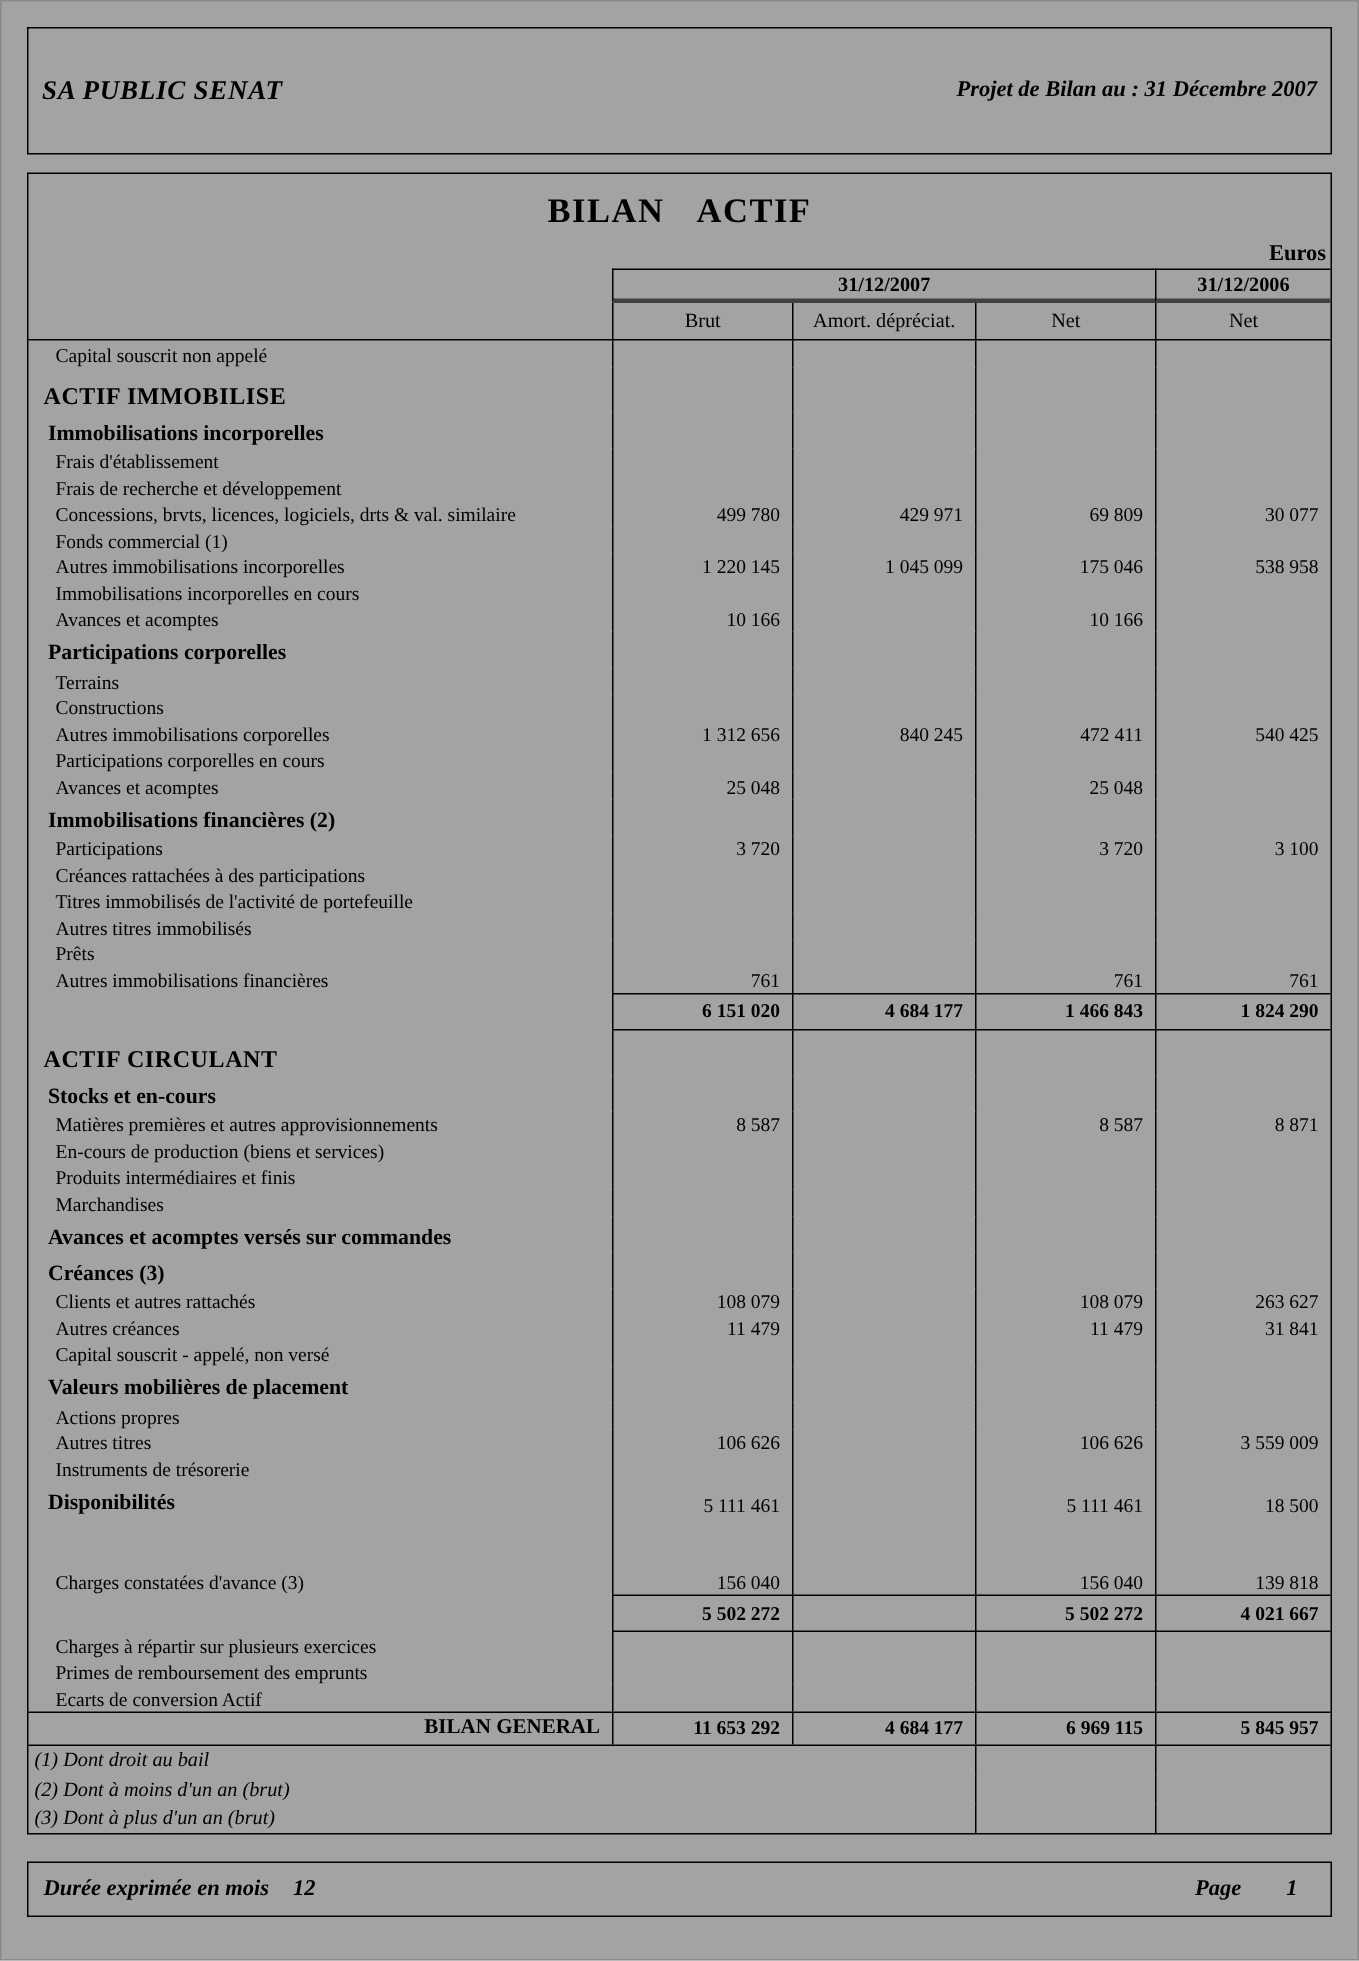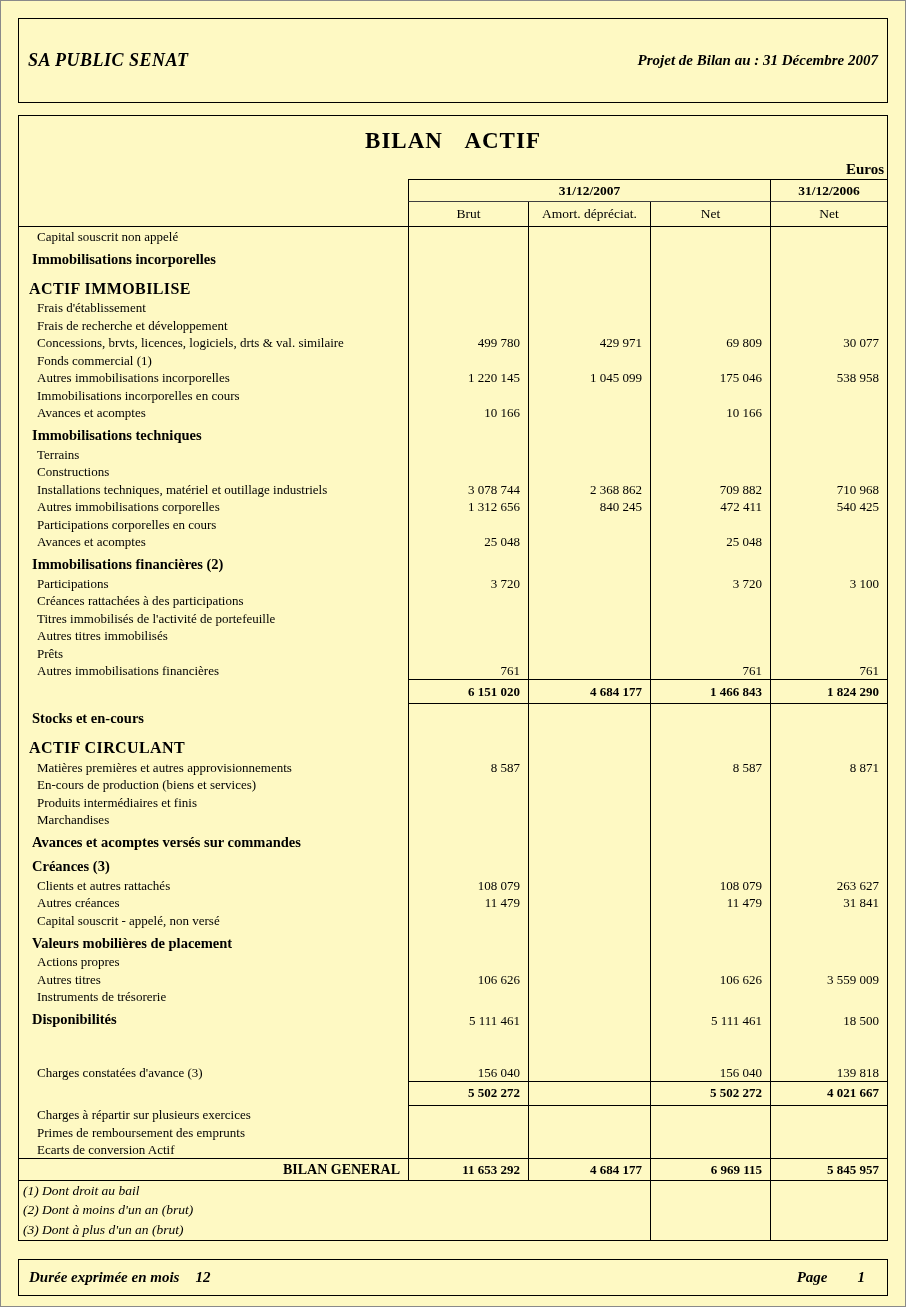--- a/index.html
+++ b/index.html
@@ -1,19 +1,19 @@
 <!DOCTYPE html>
 <html><head>
 <meta charset="utf-8">
 <style>
   * { margin:0; padding:0; box-sizing:border-box; }
   html,body { background:#e8e8e8; }
   body { font-family:"Liberation Serif","DejaVu Serif",serif; color:#000; }
   .page {
-    width:906px; height:1307px; background:#fef9c3; border:1px solid #8a8a8a;
+    width:906px; height:1307px; background:#a3a3a3; border:1px solid #8a8a8a;
     padding:17px; overflow:hidden; position:relative;font-family:Liberation Serif, serif;
   }
   
   .header-box {
     border:1px solid #000; height:85px; display:flex; align-items:center;
     justify-content:space-between; padding:0 9px;
   }
   .company { font-size:18px; font-weight:700; font-style:italic; letter-spacing:.5px; }
   .report-title { font-size:15px; font-weight:700; font-style:italic; }
 
@@ -21,21 +21,21 @@
   .content-box { border:1px solid #000; margin-top:12px; }
   .doc-title { text-align:center; font-size:23px; font-weight:700; padding-top:10px;
                line-height:30px; letter-spacing:1px; word-spacing:16px; }
   .euros { text-align:right; font-weight:700; font-size:15px; padding:4px 3px 1px 0; line-height:18px; }
 
   
   .grid-h { display:grid; }
   .thead1 { grid-template-columns:389px 362px 1fr; height:23px; }
   .thead2 { grid-template-columns:389px 120px 122px 120px 1fr; height:25px; }
   .th { display:flex; align-items:center; justify-content:center; font-size:13.5px; overflow:hidden; }
-  .th.group, .th.y2006 { border-top:1px solid #000; border-left:1px solid #000; border-bottom:1px solid #404040; font-weight:700; }
+  .th.group, .th.y2006 { border-top:1px solid #000; border-left:1px solid #000; border-bottom:3px solid #404040; font-weight:700; }
   .th.lbl2 { border-bottom:1px solid #000; }
   .th.col  { border-left:1px solid #000; border-bottom:1px solid #000; }
 
   
   .trow { display:grid; grid-template-columns:389px 120px 122px 120px 1fr; }
   .trow > .lbl {
     display:flex; align-items:flex-end; padding-left:18px; padding-bottom:1px;
     font-size:13px; line-height:15px; white-space:nowrap; overflow:hidden;
   }
   .trow > .val {
@@ -95,29 +95,29 @@
     </div>
 
     <div id="tbody">
         <div class="trow type-item">
           <div class="lbl">Capital souscrit non appelé</div>
           <div class="val"></div>
           <div class="val"></div>
           <div class="val"></div>
           <div class="val"></div>
         </div>
-        <div class="trow type-subsection">
-          <div class="lbl">Immobilisations incorporelles</div>
-          <div class="val"></div>
-          <div class="val"></div>
-          <div class="val"></div>
-          <div class="val"></div>
-        </div>
         <div class="trow type-section">
           <div class="lbl">ACTIF IMMOBILISE</div>
+          <div class="val"></div>
+          <div class="val"></div>
+          <div class="val"></div>
+          <div class="val"></div>
+        </div>
+        <div class="trow type-subsection">
+          <div class="lbl">Immobilisations incorporelles</div>
           <div class="val"></div>
           <div class="val"></div>
           <div class="val"></div>
           <div class="val"></div>
         </div>
         <div class="trow type-item">
           <div class="lbl">Frais d'établissement</div>
           <div class="val"></div>
           <div class="val"></div>
           <div class="val"></div>
@@ -159,46 +159,39 @@
           <div class="val"></div>
         </div>
         <div class="trow type-item">
           <div class="lbl">Avances et acomptes</div>
           <div class="val">10 166</div>
           <div class="val"></div>
           <div class="val">10 166</div>
           <div class="val"></div>
         </div>
         <div class="trow type-subsection">
-          <div class="lbl">Immobilisations techniques</div>
+          <div class="lbl">Participations corporelles</div>
           <div class="val"></div>
           <div class="val"></div>
           <div class="val"></div>
           <div class="val"></div>
         </div>
         <div class="trow type-item">
           <div class="lbl">Terrains</div>
           <div class="val"></div>
           <div class="val"></div>
           <div class="val"></div>
           <div class="val"></div>
         </div>
         <div class="trow type-item">
           <div class="lbl">Constructions</div>
           <div class="val"></div>
           <div class="val"></div>
           <div class="val"></div>
           <div class="val"></div>
-        </div>
-        <div class="trow type-item">
-          <div class="lbl">Installations techniques, matériel et outillage industriels</div>
-          <div class="val">3 078 744</div>
-          <div class="val">2 368 862</div>
-          <div class="val">709 882</div>
-          <div class="val">710 968</div>
         </div>
         <div class="trow type-item">
           <div class="lbl">Autres immobilisations corporelles</div>
           <div class="val">1 312 656</div>
           <div class="val">840 245</div>
           <div class="val">472 411</div>
           <div class="val">540 425</div>
         </div>
         <div class="trow type-item">
           <div class="lbl">Participations corporelles en cours</div>
@@ -263,29 +256,29 @@
           <div class="val">761</div>
           <div class="val">761</div>
         </div>
         <div class="trow type-subtotal">
           <div class="lbl"></div>
           <div class="val">6 151 020</div>
           <div class="val">4 684 177</div>
           <div class="val">1 466 843</div>
           <div class="val">1 824 290</div>
         </div>
-        <div class="trow type-subsection">
-          <div class="lbl">Stocks et en-cours</div>
-          <div class="val"></div>
-          <div class="val"></div>
-          <div class="val"></div>
-          <div class="val"></div>
-        </div>
         <div class="trow type-section">
           <div class="lbl">ACTIF CIRCULANT</div>
+          <div class="val"></div>
+          <div class="val"></div>
+          <div class="val"></div>
+          <div class="val"></div>
+        </div>
+        <div class="trow type-subsection">
+          <div class="lbl">Stocks et en-cours</div>
           <div class="val"></div>
           <div class="val"></div>
           <div class="val"></div>
           <div class="val"></div>
         </div>
         <div class="trow type-item">
           <div class="lbl">Matières premières et autres approvisionnements</div>
           <div class="val">8 587</div>
           <div class="val"></div>
           <div class="val">8 587</div>

